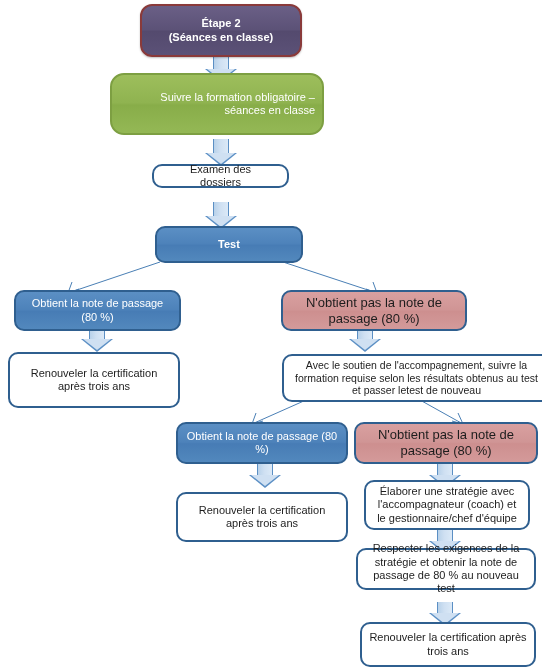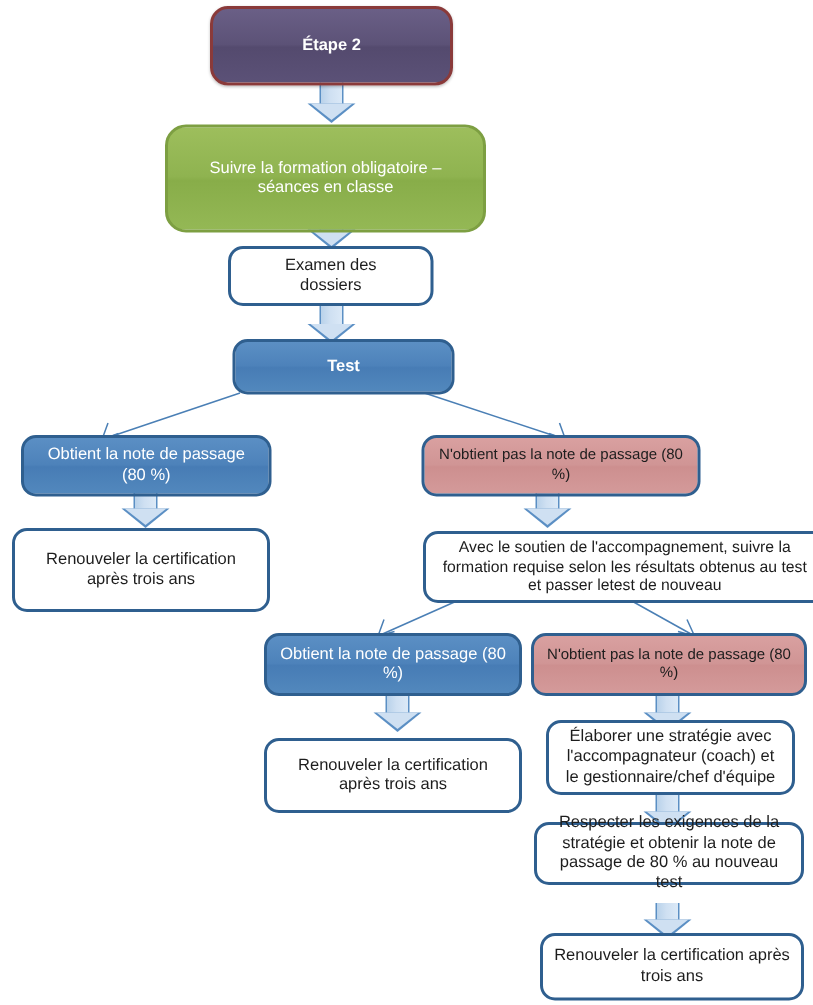--- a/index.html
+++ b/index.html
@@ -69,21 +69,21 @@
     font-size: 11px;
   }
   .n-blue-title {
     font-weight: bold;
   }
   .n-pink {
     background: linear-gradient(180deg,#d9a0a0 0%,#d09595 48%,#cd8f8f 52%,#d49a9a 100%);
     border: 2px solid #2f5f8f;
     border-radius: 10px;
     color: #1d1d1d;
-    font-size: 10px;
+    font-size: 13px;
   }
   .n-white {
     background: #ffffff;
     border: 2px solid #2f5f8f;
     border-radius: 10px;
     color: #1d1d1d;
     font-size: 11px;
   }
   .n-white-sm { font-size: 10.5px; margin-left: 43px; }
 
@@ -184,28 +184,29 @@
 
   <div class="fatarrow" style="left:428px; top:602px; width:34px; height:26px;">
     <div class="shaft" style="left:9px; top:0; width:16px; height:13px;"></div>
     <div class="head head-outer" style="left:1px; top:11px;"></div>
     <div class="head head-inner" style="left:3px; top:11px;"></div>
   </div>
 
   <div class="node n-purple" style="left:140px; top:4px; width:162px; height:53px;">
     <span>
         <span style="display: block;">Étape 2</span>
+        <span style="display: block;">(Séances en classe)</span>
       </span>
   </div>
 
-  <div class="node n-green" style="left:110px; top:83px; width:214px; height:72px;">
+  <div class="node n-green" style="left:110px; top:73px; width:214px; height:62px;text-align:right;">
     <span>Suivre la formation obligatoire – séances en classe</span>
   </div>
 
-  <div class="node n-white" style="left:152px; top:164px; width:137px; height:40px;">
+  <div class="node n-white" style="left:152px; top:164px; width:137px; height:24px;">
     <span>
         <span style="display: block;">Examen des dossiers</span>
       </span>
   </div>
 
   <div class="node n-blue n-blue-title" style="left:155px; top:226px; width:148px; height:37px;">
     <span>Test</span>
   </div>
 
   <div class="node n-blue" style="left:14px; top:290px; width:167px; height:41px;">

